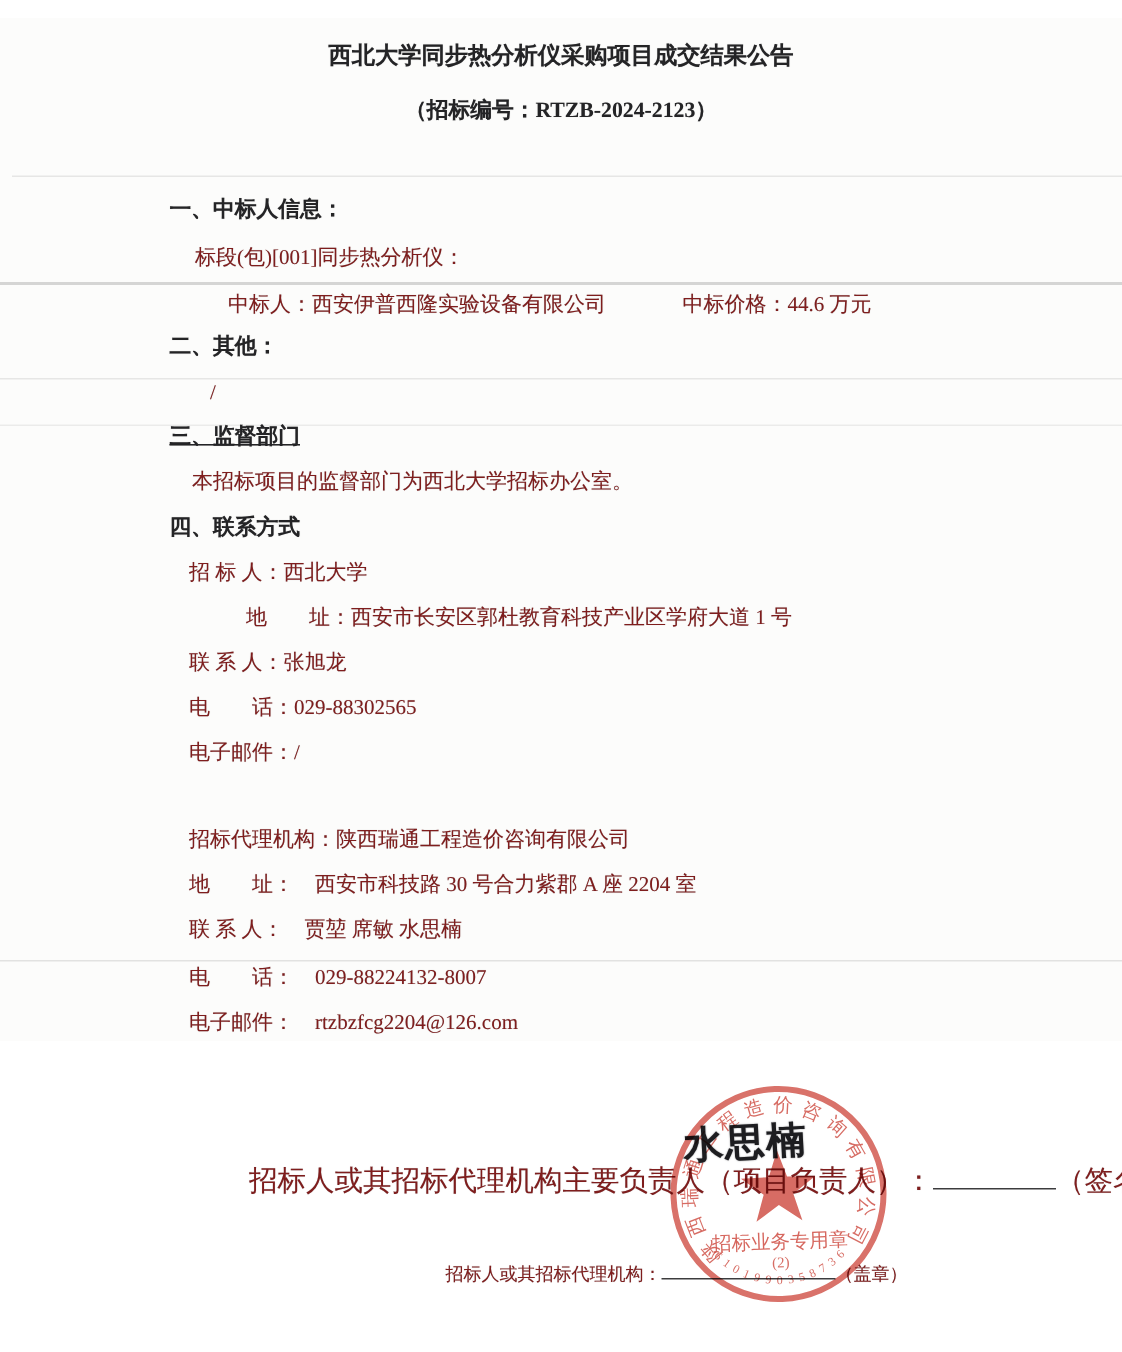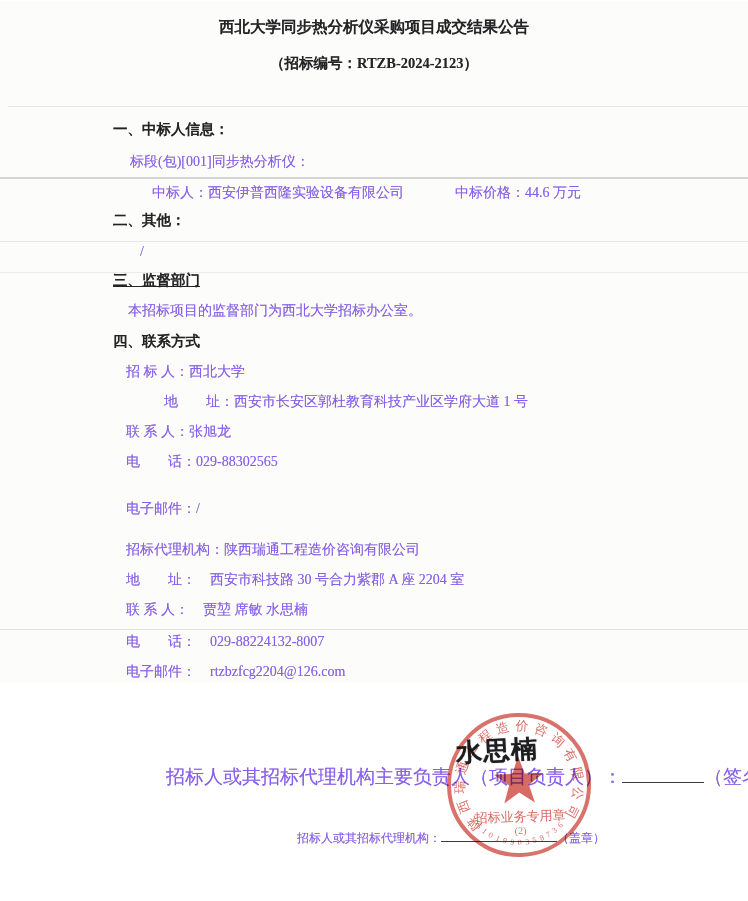--- a/index.html
+++ b/index.html
@@ -2,26 +2,26 @@
 <html><head>
 <meta charset="utf-8">
 <style>
   * { margin: 0; padding: 0; box-sizing: border-box; }
   html, body { background: #ffffff; }
   body {
     font-family: "Liberation Serif", "DejaVu Serif", serif;
     width: 748px; height: 901px; overflow: hidden; position: relative;
   }
   #page {
-    position: absolute; left: 0; top: 1px; width: 748px; height: 682px;
+    position: absolute; left: 0; top: 12px; width: 748px; height: 682px;
     background: #fcfcfb; color: #38383a;
   }
   .ln {
     position: absolute; white-space: pre; font-size: 14px; line-height: 18px;
-    color: #8b5cf6; text-shadow: 0 0 0.5px rgba(40,40,40,0.35);
+    color: #7f1d1d; text-shadow: 0 0 0.5px rgba(40,40,40,0.35);
   }
   .bold { font-weight: bold; color: #242426; }
   .center { left: 0; right: 0; text-align: center; }
   .scanline { position: absolute; left: 0; height: 1px; background: rgba(70,70,70,0.12); }
   .scanline.dark { background: rgba(60,60,60,0.20); height: 2px; }
   .blank {
     display: inline-block; height: 14px; border-bottom: 1.4px solid #3c3c3e;
     vertical-align: baseline;
   }
   #sig-name {
@@ -62,21 +62,21 @@
 
   <div class="ln bold" style="left:113px; top:270px; font-size:14.5px;text-decoration:underline;">三、监督部门</div>
   <div class="ln" style="left:128px; top:301px;">本招标项目的监督部门为西北大学招标办公室。</div>
 
   <div class="ln bold" style="left:113px; top:331px; font-size:14.5px;">四、联系方式</div>
 
   <div class="ln" style="left:126px; top:362px;">招 标 人：西北大学</div>
   <div class="ln" style="left:126px; top:392px;margin-left:38px;">地　　址：西安市长安区郭杜教育科技产业区学府大道 1 号</div>
   <div class="ln" style="left:126px; top:422px;">联 系 人：张旭龙</div>
   <div class="ln" style="left:126px; top:452px;">电　　话：029-88302565</div>
-  <div class="ln" style="left:126px; top:482px;margin-top:17px;">电子邮件：/</div>
+  <div class="ln" style="left:126px; top:482px;">电子邮件：/</div>
 
   <div class="ln" style="left:126px; top:540px;">招标代理机构：陕西瑞通工程造价咨询有限公司</div>
   <div class="ln" style="left:126px; top:570px;">地　　址：　西安市科技路 30 号合力紫郡 A 座 2204 室</div>
   <div class="ln" style="left:126px; top:600px;">联 系 人：　贾堃 席敏 水思楠</div>
   <div class="ln" style="left:126px; top:632px;">电　　话：　029-88224132-8007</div>
   <div class="ln" style="left:126px; top:662px;">电子邮件：　rtzbzfcg2204@126.com</div>
 
   <div class="ln" style="left:147px; top:749px; font-size:19px;">
     <span>招标人或其招标代理机构主要负责人（项目负责人）：</span><span class="blank" style="width:82px;"></span><span>（签名）</span>
   </div>

